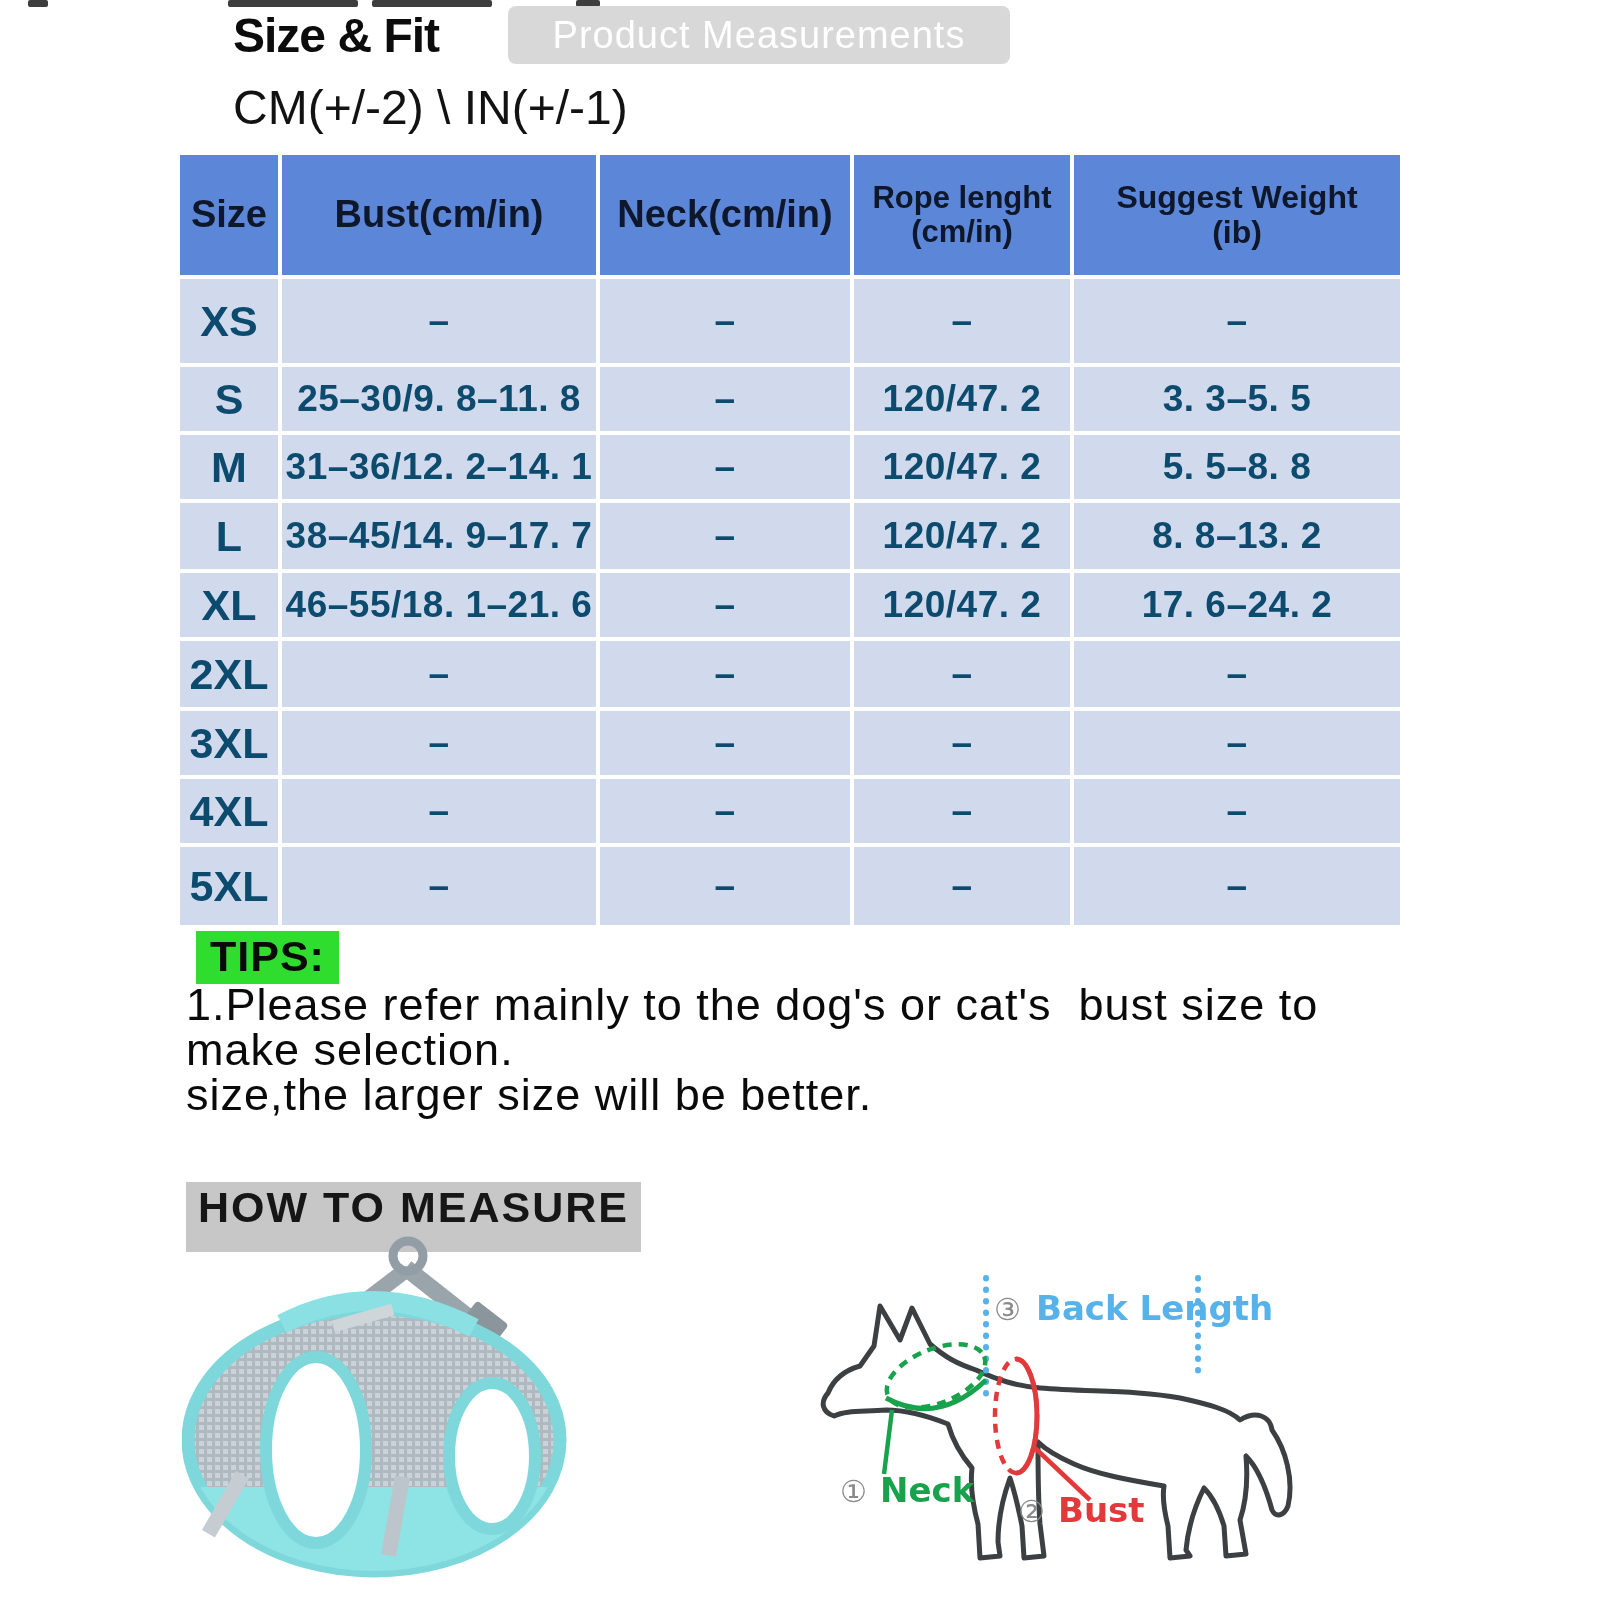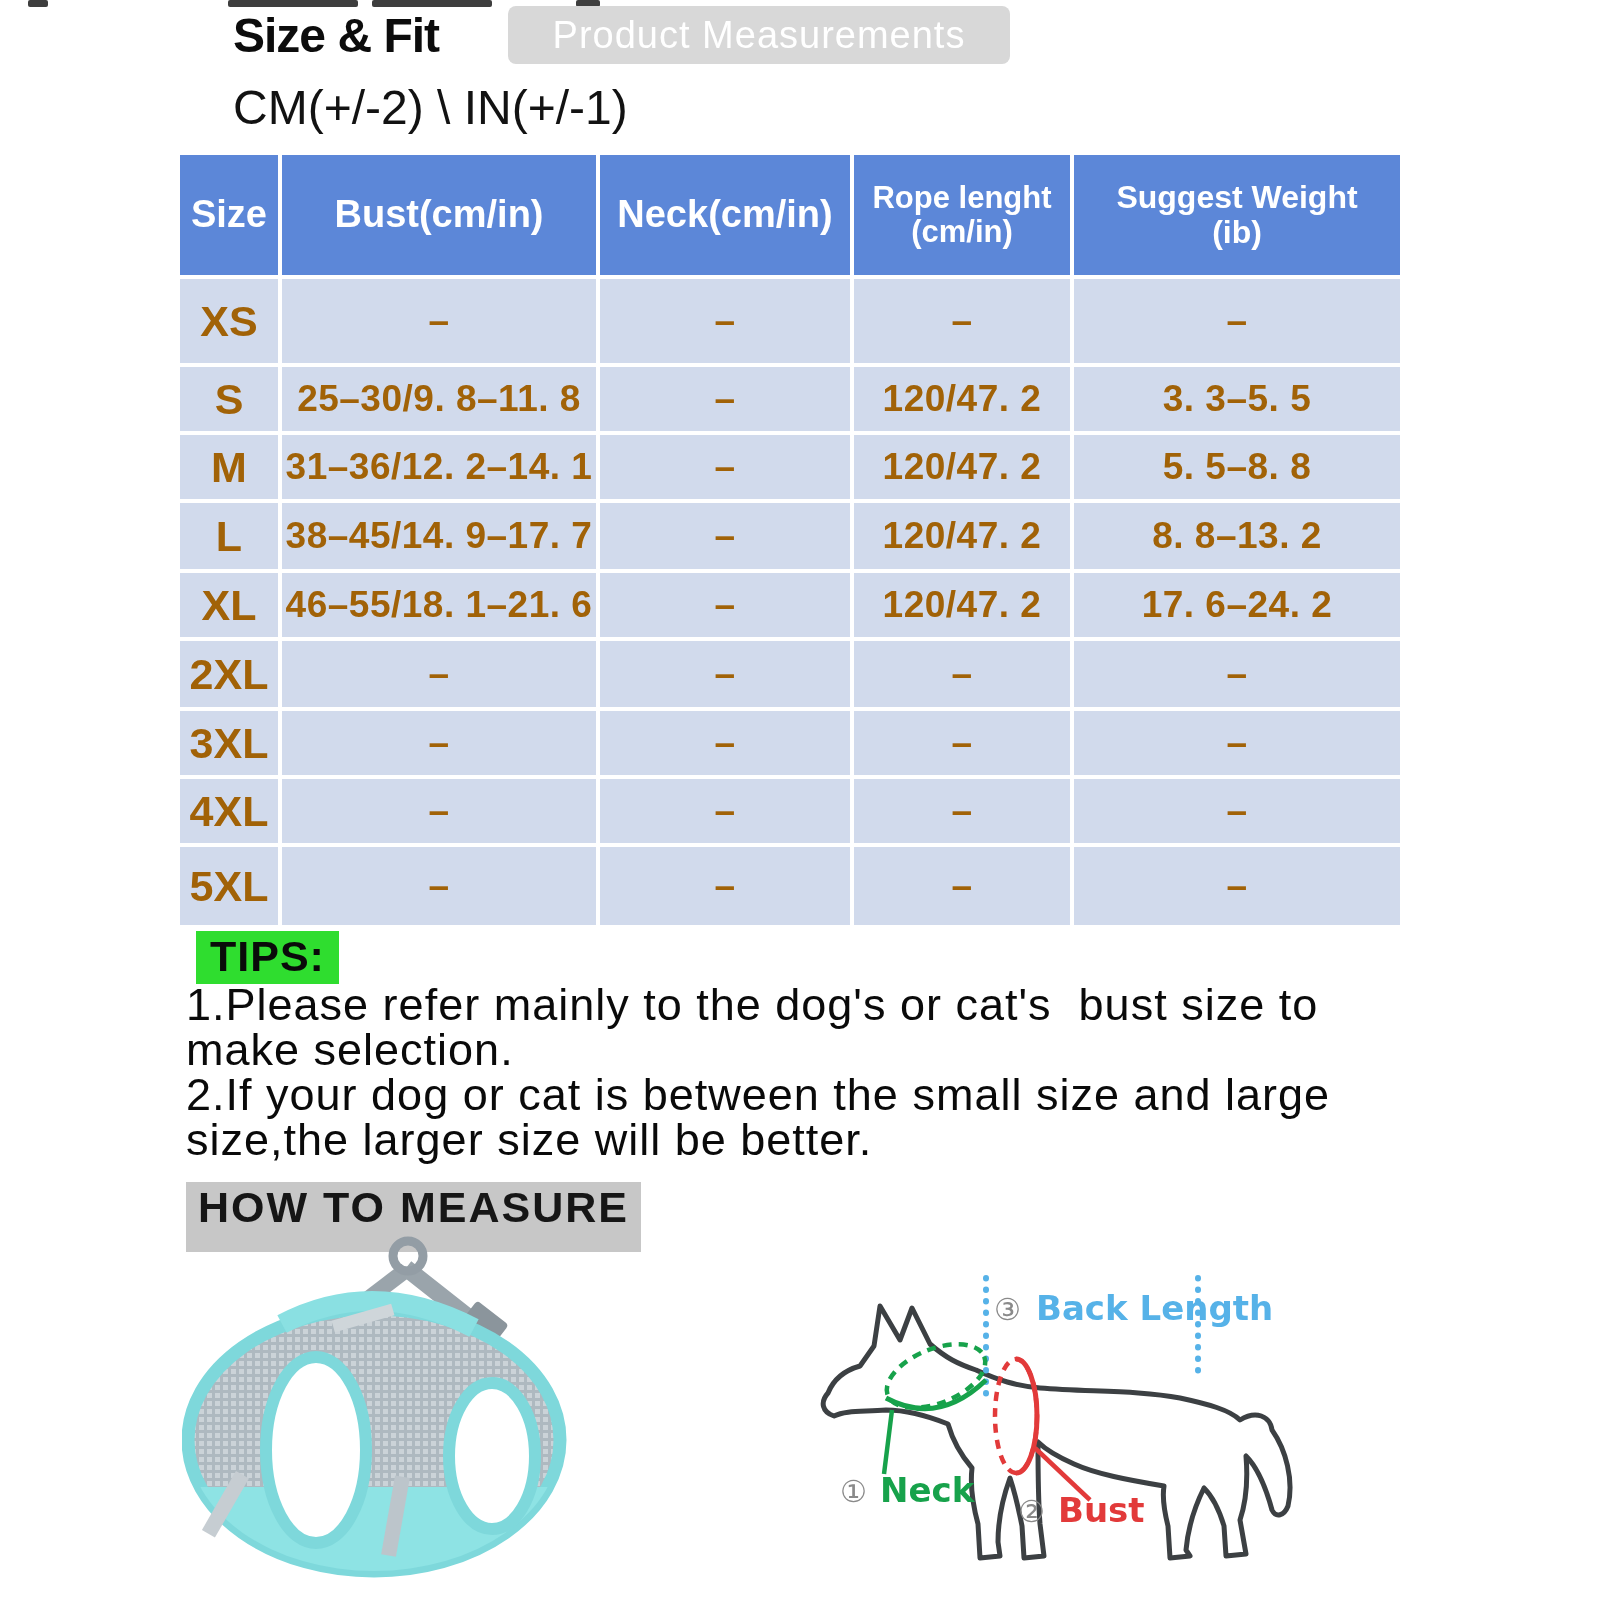--- a/index.html
+++ b/index.html
@@ -16,24 +16,24 @@
          display:flex;align-items:center;justify-content:center;font-size:38px;color:#ffffff;
          letter-spacing:1px;}
   .subtitle{left:233px;top:80px;font-size:48px;color:#121212;}
 
   
   .size-table{left:180px;top:155px;width:1220px;height:770px;background:#ffffff;display:grid;
               grid-template-columns:98px 314px 250px 216px 326px;
               grid-template-rows:120px 84px 64px 64px 66px 64px 66px 64px 64px 78px;
               gap:4px;}
   .cell{display:flex;align-items:center;justify-content:center;text-align:center;white-space:pre-line;}
-  .th{background:#5c87d8;color:#ffffff;font-size:38px;font-weight:700;line-height:1.1;}
+  .th{background:#5c87d8;color:#0f172a;font-size:38px;font-weight:700;line-height:1.1;}
   .th-rope{font-size:31px;}
   .th-weight{font-size:32px;}
-  .td{background:#d1daec;color:#a16207;font-size:37px;letter-spacing:.5px;font-weight:600;}
+  .td{background:#d1daec;color:#0c4a6e;font-size:37px;letter-spacing:.5px;font-weight:600;}
   .size-cell{font-weight:800;font-size:43px;letter-spacing:0;}
 
   
   .tips-badge{left:196px;top:931px;background:#2fdd2f;padding:1px 14px 3px 14px;
               font-size:43px;font-weight:800;color:#0a0a0a;letter-spacing:1px;}
   .tips-text{left:186px;top:982px;font-size:45px;line-height:45px;letter-spacing:1px;color:#0a0a0a;}
   .tips-text div{white-space:pre;}
 
   
   .htm-heading{left:186px;top:1182px;background:#c7c7c7;padding:1px 12px 20px 12px;
@@ -116,21 +116,20 @@
     <div class="cell td">–</div>
     <div class="cell td">–</div>
     <div class="cell td">–</div>
     <div class="cell td">–</div>
   </div>
 
   <div class="abs tips-badge">TIPS:</div>
   <div class="abs tips-text">
     <div>1.Please refer mainly to the dog's or cat's  bust size to</div>
     <div>make selection.</div>
-    <div>2.If your dog or cat is between the small size and large</div>
     <div>size,the larger size will be better.</div>
   </div>
 
   <div class="abs htm-heading">HOW TO MEASURE</div>
 
   <svg class="abs" style="left:182px;top:1232px;" width="400" height="350" viewBox="0 0 400 350" aria-hidden="true">
     <defs>
       <pattern id="mesh" width="8" height="8" patternUnits="userSpaceOnUse">
         <rect width="8" height="8" fill="#aeb9c0"></rect>
         <rect x="1" y="1" width="5" height="5" fill="#cbd3d8"></rect>

